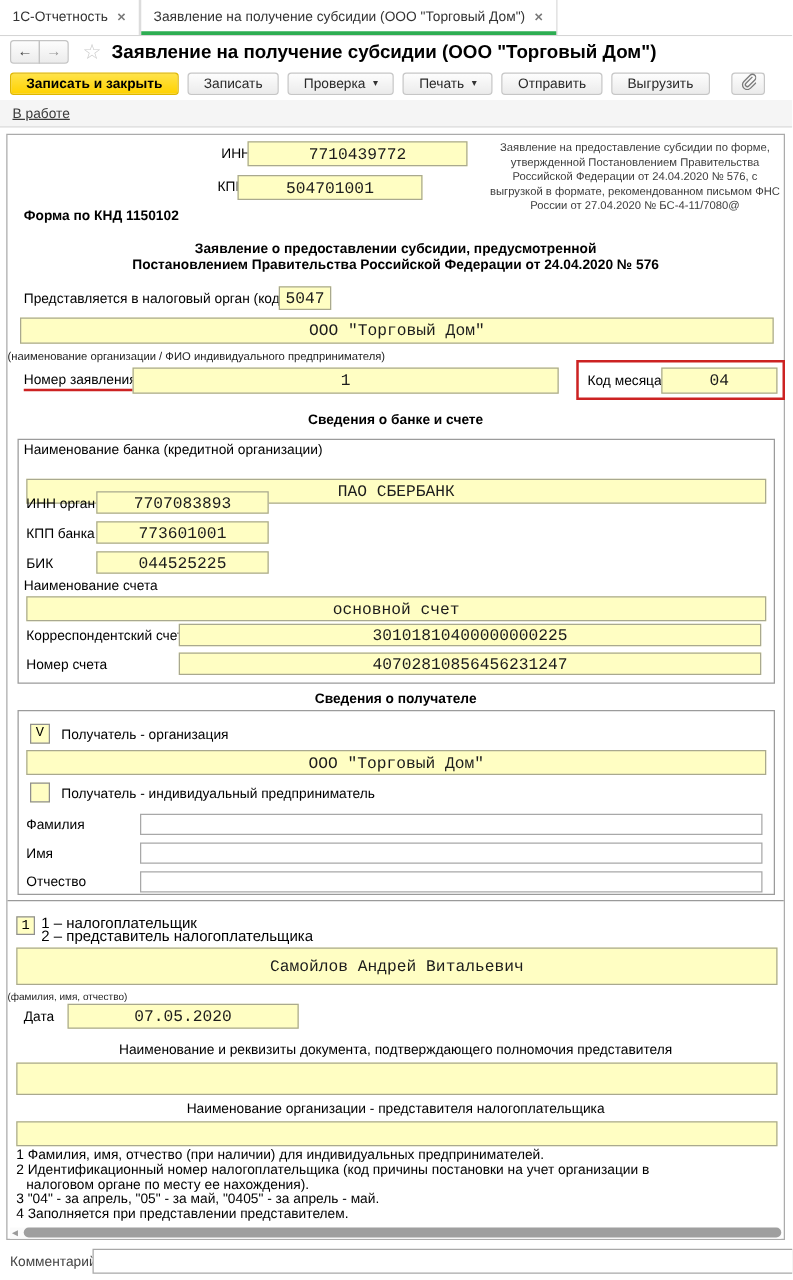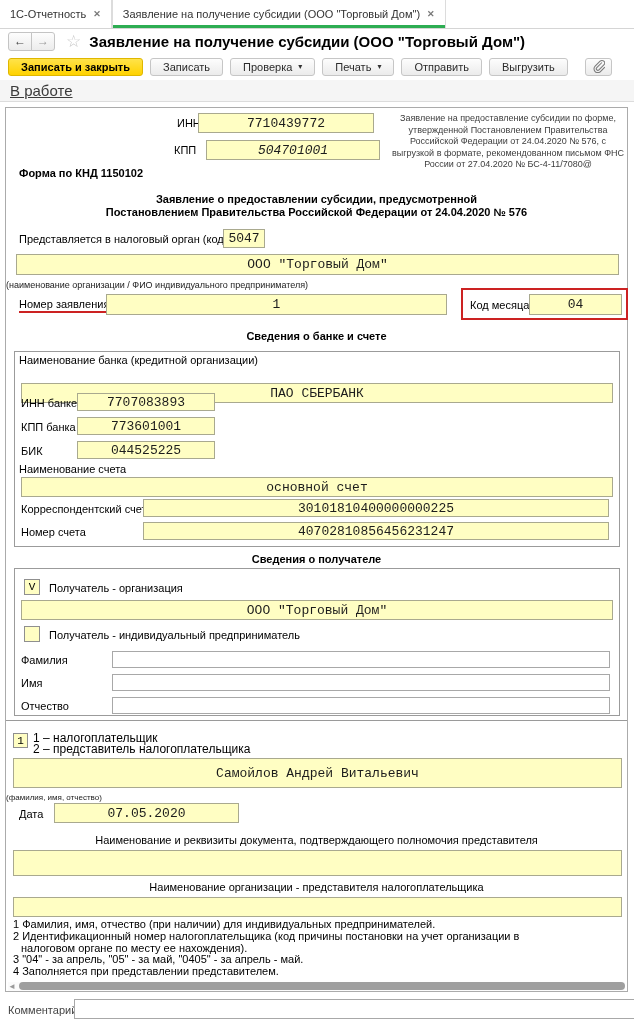--- a/index.html
+++ b/index.html
@@ -37,21 +37,21 @@
     background:linear-gradient(#fdfdfd,#ebebeb); cursor:pointer;
     display:inline-flex; align-items:center; font-family:"Liberation Sans",sans-serif; }
   .btn.primary { background:linear-gradient(#ffe34a,#ffd200); border-color:#dfb700;
     font-weight:bold; color:#000; }
   .btn .arr { font-size:8px; margin-left:6px; color:#333; }
   .btn.iconbtn { width:27px; padding:0; justify-content:center; margin-left:10px; }
   
   .statusbar { position:absolute; left:0; top:80px; width:634px; height:22px;
     background:#f5f5f5; border-bottom:1px solid #dcdcdc; display:flex;
     align-items:center; padding-left:10px; }
-  .statusbar a { font-size:15px; color:#3b3b3b; text-decoration:underline; cursor:pointer; }
+  .statusbar a { font-size:11px; color:#3b3b3b; text-decoration:underline; cursor:pointer; }
   
   .form { position:absolute; left:5px; top:107px; width:623px; height:885px;
     background:#fff; border:1px solid #ababab; font-size:11px; }
   .lb { position:absolute; font-size:11px; color:#000; white-space:nowrap; }
   .lb.small { font-size:12px; }
   .cap { position:absolute; left:0; width:100%; font-size:9px; color:#222; }
   .sect { position:absolute; left:0; width:100%; text-align:center; font-weight:bold;
     font-size:11px; color:#000; }
   .note { position:absolute; font-size:9px; line-height:11.5px; text-align:center; color:#3d3d3d; }
   .fld { position:absolute; background:#FFFEC3; border:1px solid #a9a98f;
@@ -127,21 +127,21 @@
 
   <div class="statusbar">
     <a>В работе</a>
   </div>
 
   <div class="form">
 
     <span class="lb" style="left:171px; top:9px;">ИНН</span>
     <div class="fld" style="left:192px; top:5px; width:176px; height:20px;">7710439772</div>
     <span class="lb" style="left:168px; top:36px;">КПП</span>
-    <div class="fld" style="left:200px; top:32px; width:174px; height:20px;font-style:italic;">504701001</div>
+    <div class="fld" style="left:184px; top:32px; width:148px; height:20px;">504701001</div>
 
     <div class="note" style="left:383px; top:5px; width:238px;">Заявление на предоставление субсидии по форме, утвержденной Постановлением Правительства Российской Федерации от 24.04.2020 № 576, с выгрузкой в формате, рекомендованном письмом ФНС России от 27.04.2020 № БС-4-11/7080@</div>
 
     <span class="lb" style="left:13px; top:59px; font-weight:bold;">Форма по КНД 1150102</span>
 
     <div class="sect" style="top:85px;">Заявление о предоставлении субсидии, предусмотренной</div>
     <div class="sect" style="top:98px;">Постановлением Правительства Российской Федерации от 24.04.2020 № 576</div>
 
     <span class="lb" style="left:13px; top:125px;">Представляется в налоговый орган (код)</span>
     <div class="fld" style="left:217px; top:121px; width:42px; height:19px;font-family:Liberation Mono, monospace;">5047</div>
@@ -156,21 +156,21 @@
       <span class="lb" style="left:7px; top:9px;">Код месяца</span>
       <div class="fld" style="left:66px; top:4px; width:93px; height:21px;">04</div>
     </div>
 
     <div class="sect" style="top:222px;">Сведения о банке и счете</div>
 
     <div class="box" style="left:8px; top:243px; width:606px; height:196px;">
       <span class="lb" style="left:4px; top:2px;">Наименование банка (кредитной организации)</span>
       <div class="fld" style="left:6px; top:16px; width:592px; height:20px;margin-top:15px;">ПАО СБЕРБАНК</div>
 
-      <span class="lb" style="left:6px; top:45px;">ИНН банке</span>
+      <span class="lb" style="left:6px; top:45px;">ИНН орган</span>
       <div class="fld" style="left:62px; top:41px; width:138px; height:18px;">7707083893</div>
 
       <span class="lb" style="left:6px; top:69px;">КПП банка</span>
       <div class="fld" style="left:62px; top:65px; width:138px; height:18px;">773601001</div>
 
       <span class="lb" style="left:6px; top:93px;">БИК</span>
       <div class="fld" style="left:62px; top:89px; width:138px; height:18px;">044525225</div>
 
       <span class="lb" style="left:4px; top:111px;">Наименование счета</span>
       <div class="fld" style="left:6px; top:125px; width:592px; height:20px;">основной счет</div>

